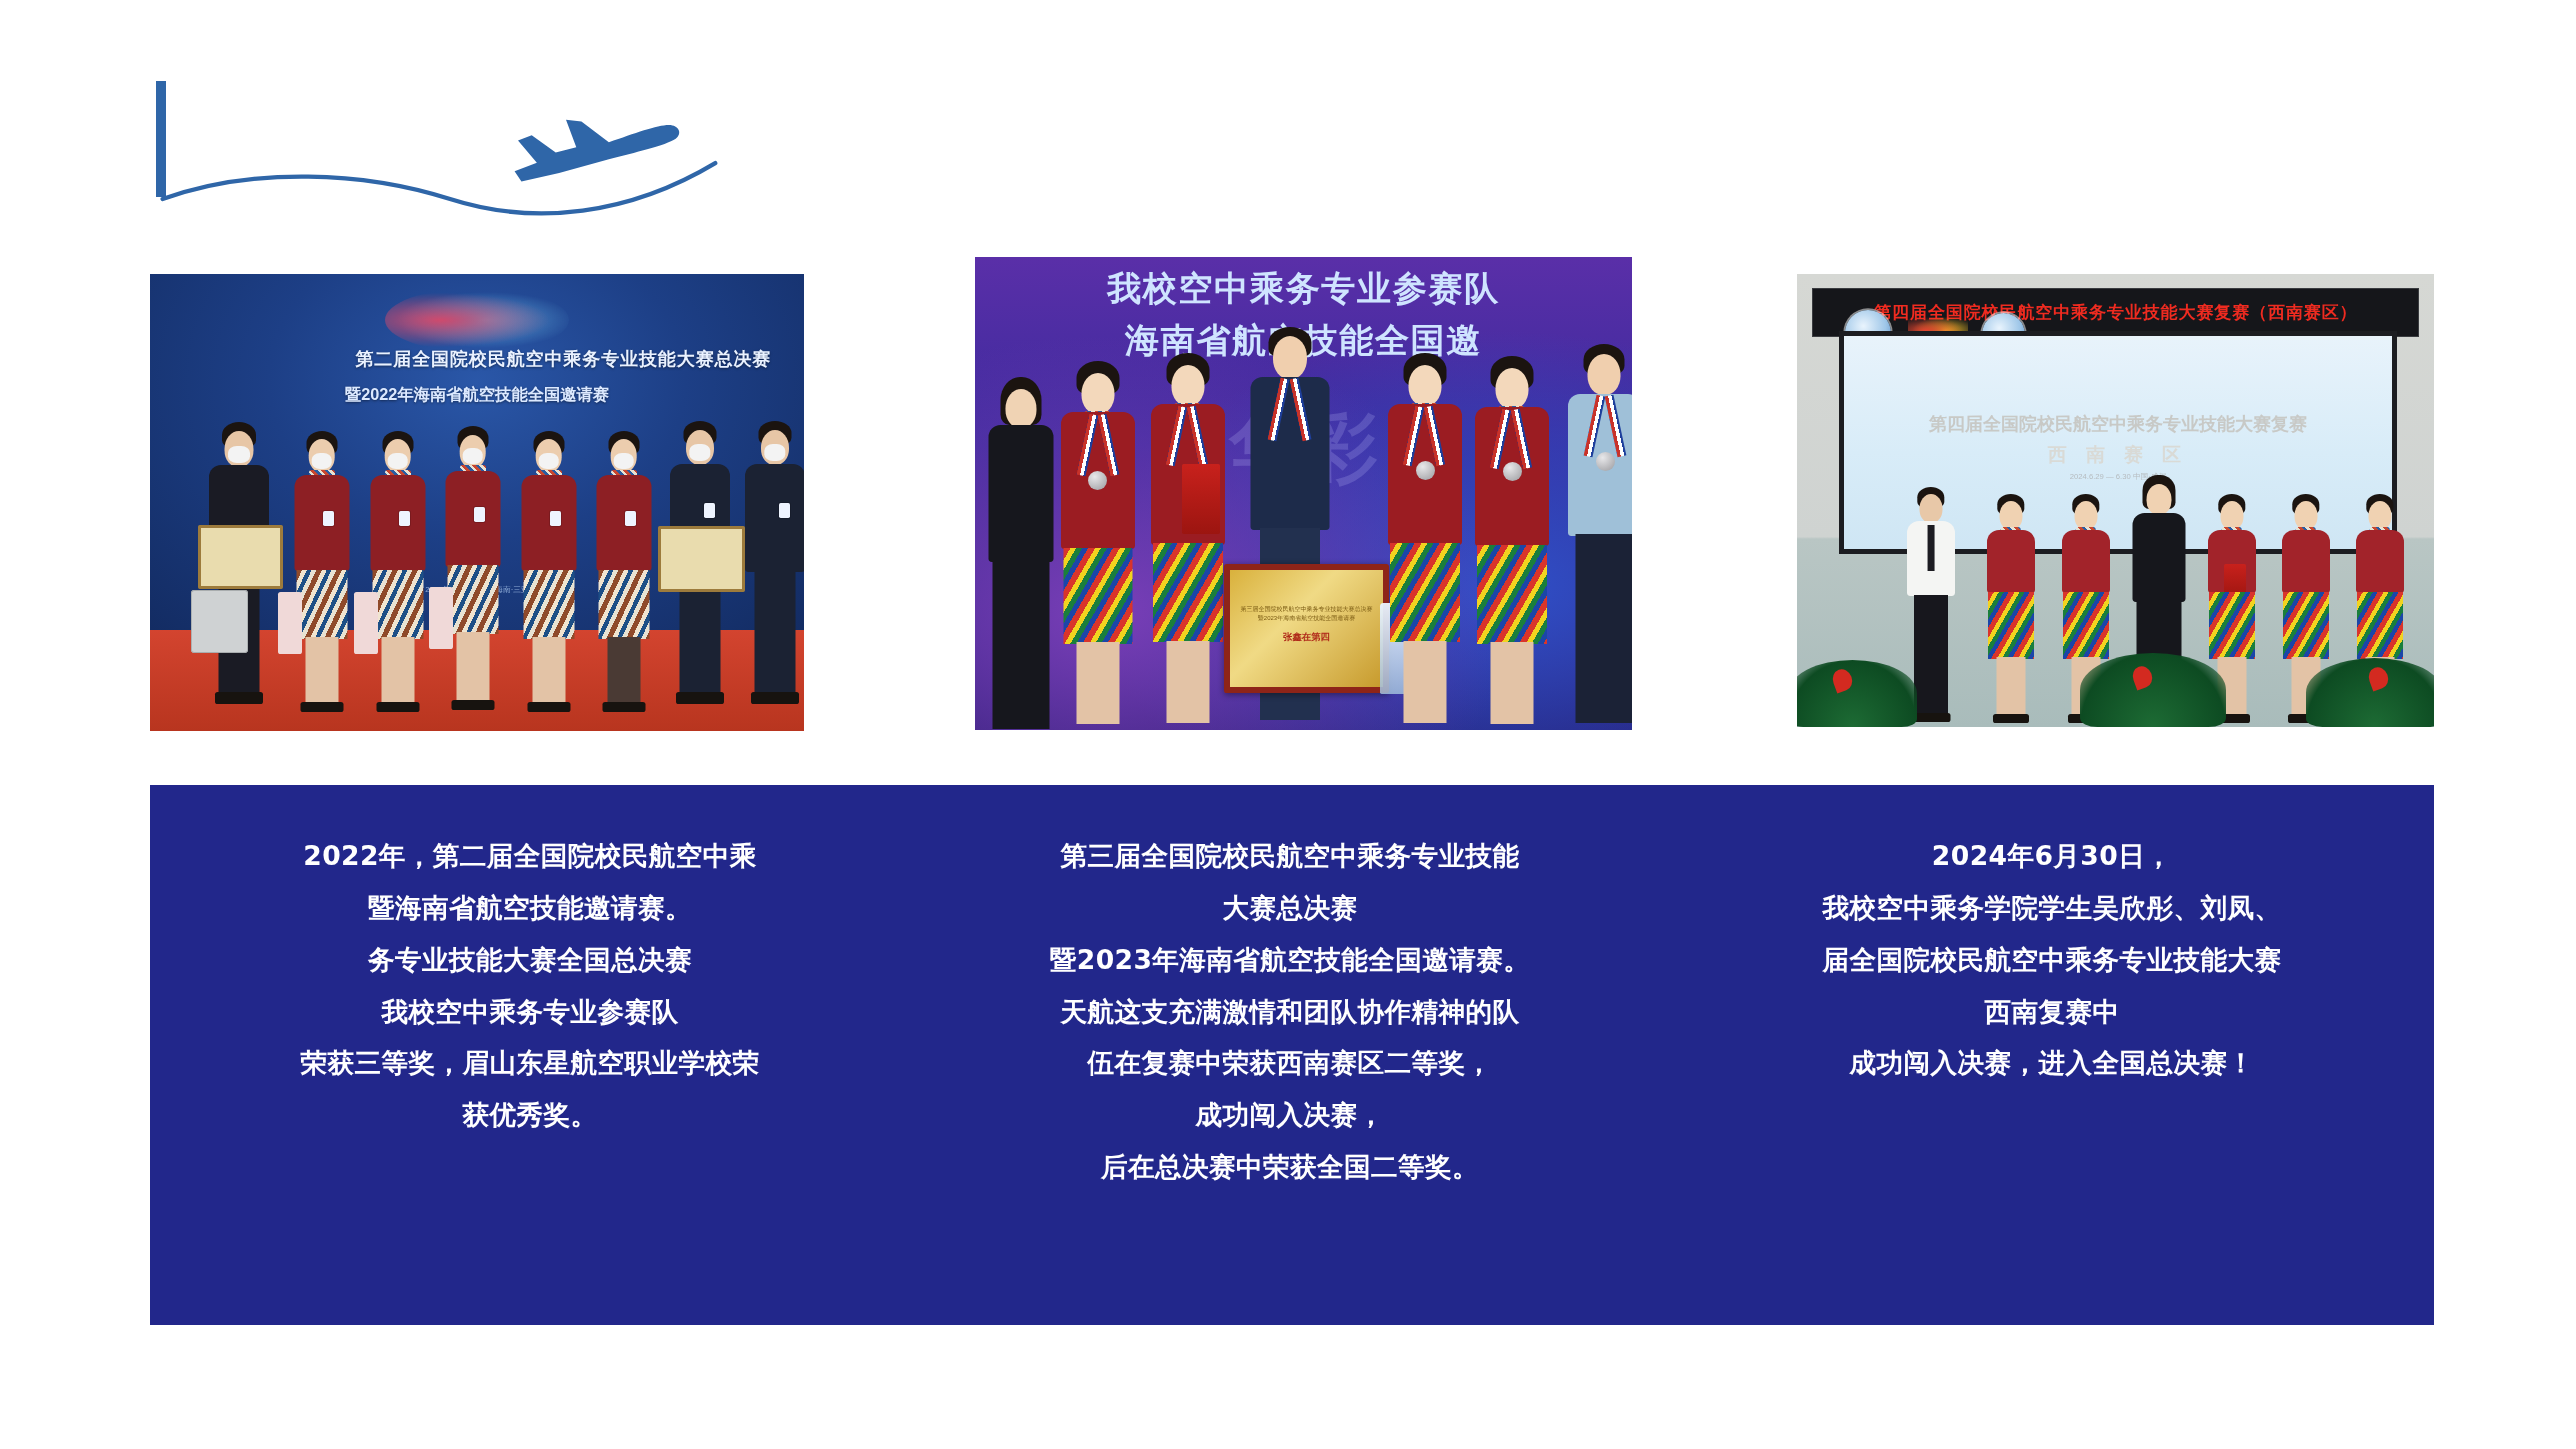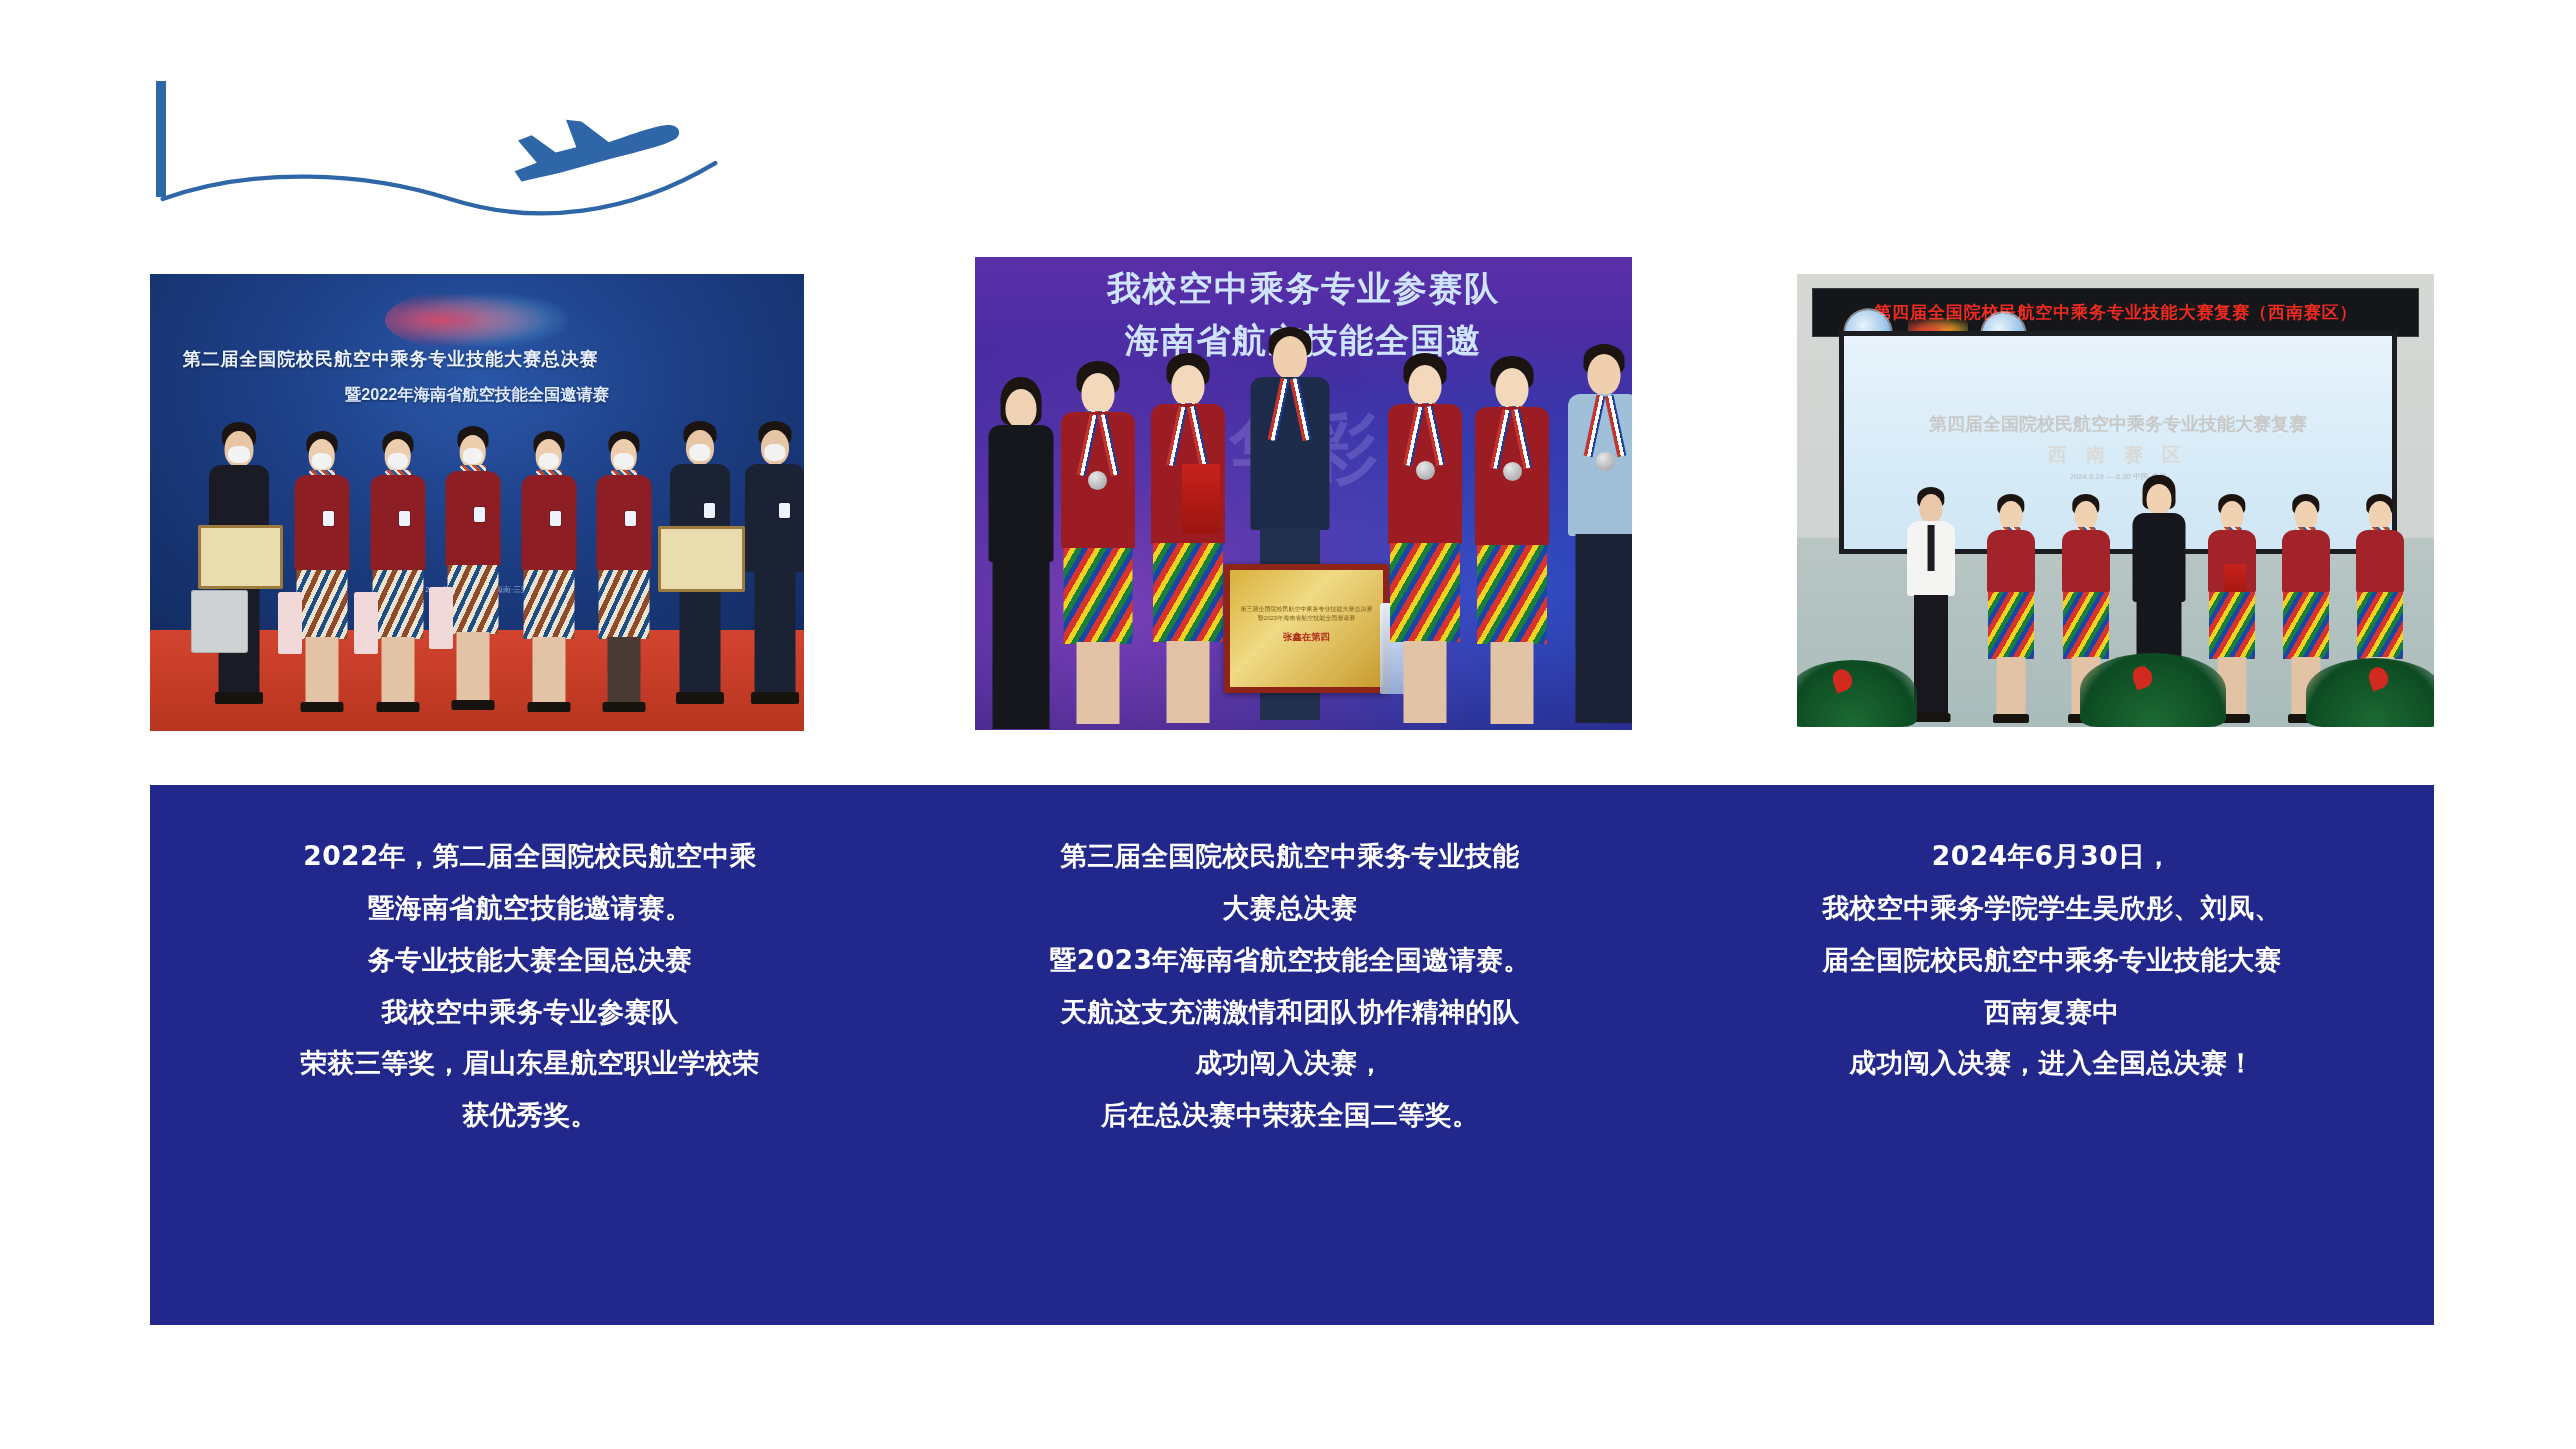--- a/index.html
+++ b/index.html
@@ -83,21 +83,21 @@
   }
   .p1-logo {
     left: 36%; top: 3%; width: 28%; height: 14%;
     background: radial-gradient(ellipse at 30% 50%, #d84a6b 0%, rgba(216,74,107,0) 60%),
                 radial-gradient(ellipse at 55% 50%, #5fa7d8 0%, rgba(95,167,216,0) 62%);
     border-radius: 50%;
     opacity: .95;
   }
   .p1-headline {
     left: 5%; top: 16%; width: 90%;
-    color: #eaf2ff; font-weight: 700; text-align: left;
+    color: #eaf2ff; font-weight: 700; text-align: right;
     font-size: 18px; letter-spacing: 0.9px; white-space: nowrap;
     text-shadow: 0 0.9px 2.6px rgba(0,0,0,.45);
   }
   .p1-sub {
     left: 9%; top: 24%; width: 82%;
     color: #dce9ff; font-weight: 700; text-align: center;
     font-size: 16.3px; white-space: nowrap;
     text-shadow: 0 0.9px 2.6px rgba(0,0,0,.45);
   }
   .p1-foot {
@@ -609,20 +609,21 @@
     <p>我校空中乘务专业参赛队</p>
     <p>荣获三等奖，眉山东星航空职业学校荣</p>
     <p>获优秀奖。</p>
   </div>
 
   <div class="caption-col" id="caption-col-2">
     <p>第三届全国院校民航空中乘务专业技能</p>
     <p>大赛总决赛</p>
     <p>暨2023年海南省航空技能全国邀请赛。</p>
     <p>天航这支充满激情和团队协作精神的队</p>
+    <p>伍在复赛中荣获西南赛区二等奖，</p>
     <p>成功闯入决赛，</p>
     <p>后在总决赛中荣获全国二等奖。</p>
   </div>
 
   <div class="caption-col" id="caption-col-3">
     <p>2024年6月30日，</p>
     <p>我校空中乘务学院学生吴欣彤、刘凤、</p>
     <p>届全国院校民航空中乘务专业技能大赛</p>
     <p>西南复赛中</p>
     <p>成功闯入决赛，进入全国总决赛！</p>

